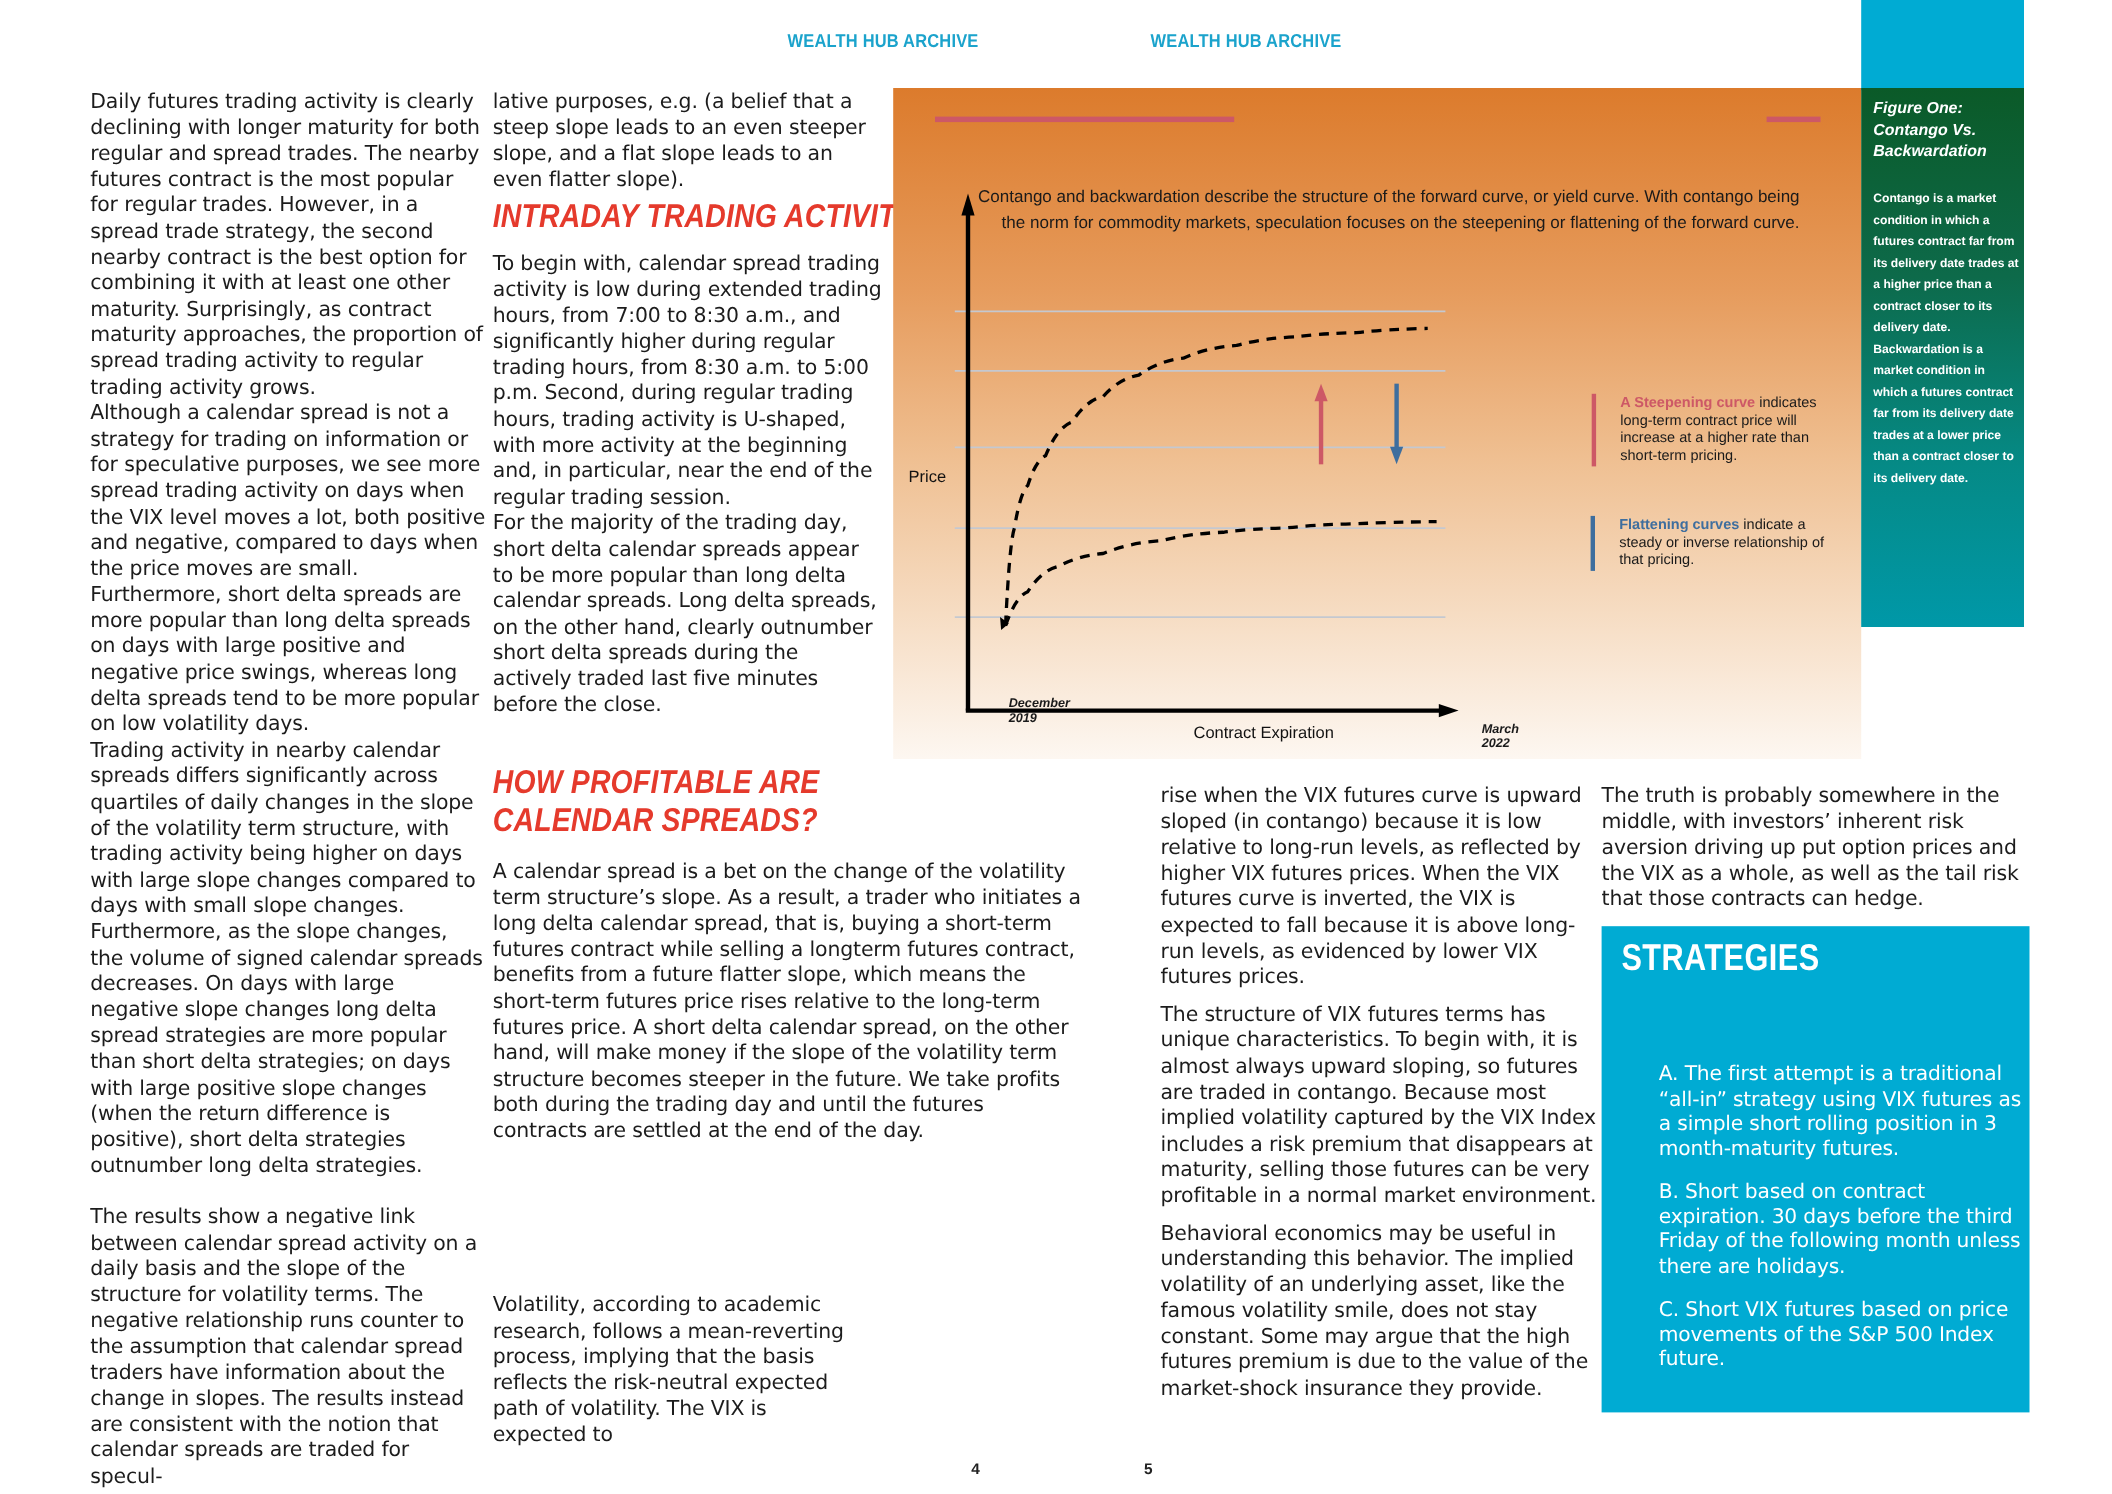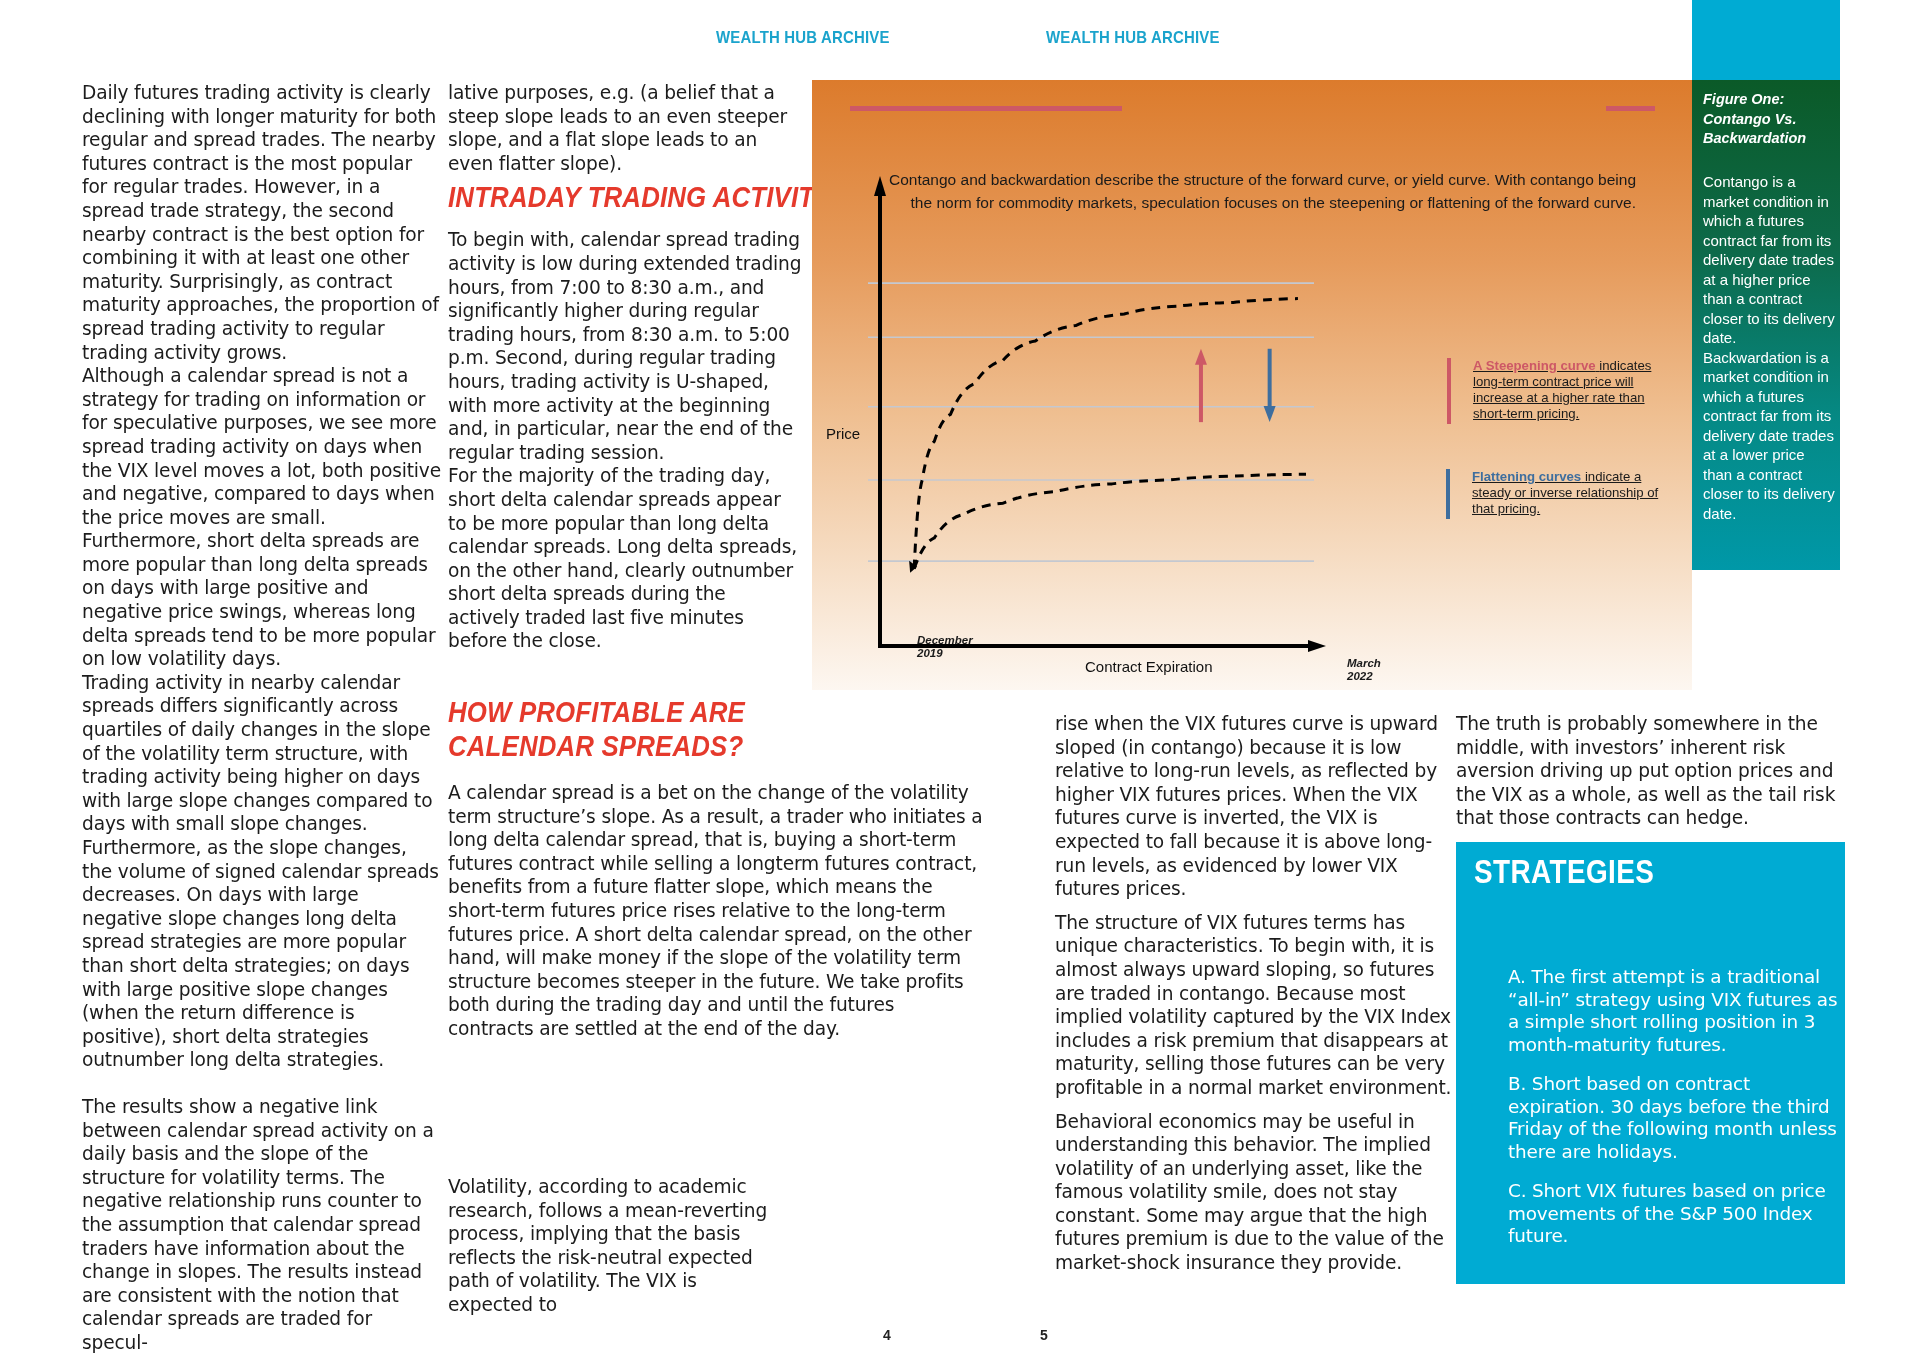--- a/index.html
+++ b/index.html
@@ -21,35 +21,35 @@
   
   .chart-panel { position: absolute; left: 812px; top: 80px; width: 880px; height: 610px;
                  background: linear-gradient(180deg, #dc7b2c 0%, #e69b5c 30%, #efbf91 55%, #f6dcc2 78%, #fdf7f1 100%); }
   .chart-panel svg { position: absolute; left: 0; top: 0; }
   .chart-title { position: absolute; left: 0; width: 880px; top: 14px; text-align: center;
                  font-family: "Liberation Sans", sans-serif; font-weight: bold; font-size: 23px; color: #111; }
   .chart-title span { background: transparent; padding: 0 10px; }
   .title-bar { position: absolute; top: 26px; height: 5px; background: #cd5866; }
   .chart-desc { position: absolute; right: 56px; top: 88px; width: 760px; text-align: right;
                 font-family: "Liberation Sans", sans-serif; font-size: 15.5px; line-height: 23px; color: #1a1a1a; }
-  .legend { position: absolute; font-family: "Liberation Sans", sans-serif; font-size: 13.2px; line-height: 16px; color: #1a1a1a; text-decoration: underline; }
+  .legend { position: absolute; font-family: "Liberation Sans", sans-serif; font-size: 13.2px; line-height: 16px; color: #1a1a1a; }
   .legend .bar { position: absolute; left: -26px; top: 0; width: 4px; }
   .legend b { font-weight: bold; }
   .axis-label { position: absolute; font-family: "Liberation Sans", sans-serif; font-size: 15px; color: #111; }
   .tick-label { position: absolute; font-family: "Liberation Sans", sans-serif; font-size: 11.5px; font-style: italic;
                 font-weight: bold; line-height: 13px; color: #1a1a1a; }
 
   
   .side-cyan { position: absolute; left: 1692px; top: 0; width: 148px; height: 82px; background: #00abd3; }
   .side-green { position: absolute; left: 1692px; top: 80px; width: 148px; height: 490px;
                 background: linear-gradient(180deg, #0b5a28 0%, #0d6a4a 35%, #058a86 70%, #0098a8 100%); }
   .side-title { position: absolute; left: 1703px; top: 90px; width: 130px; font-family: "Liberation Sans", sans-serif;
                 font-weight: bold; font-style: italic; font-size: 14.5px; line-height: 19.5px; color: #ffffff; }
   .side-body { position: absolute; left: 1703px; top: 172px; width: 134px; font-family: "Liberation Sans", sans-serif;
-               font-size: 15px; line-height: 19.5px; color: #ffffff; }
+               font-size: 11px; line-height: 19.5px; color: #ffffff; font-weight: bold; }
 
   
   .strat-box { position: absolute; left: 1456px; top: 842px; width: 389px; height: 442px; background: #00abd3; }
   .strat-title { position: absolute; left: 18px; top: 10px; font-family: "Liberation Sans", sans-serif; font-weight: bold;
                  font-size: 34px; color: #ffffff; transform: scaleX(0.82); transform-origin: left; letter-spacing: 0.5px; }
   .strat-intro { position: absolute; left: 18px; top: 62px; width: 360px; font-size: 18.4px; line-height: 22.5px; color: #ffffff; letter-spacing: -0.15px; }
   .strat-items { position: absolute; left: 52px; top: 124px; width: 330px; font-size: 18.4px; line-height: 22.5px; color: #ffffff; letter-spacing: -0.15px; }
   .strat-items p { margin-bottom: 17px; }
 </style>
 </head>

